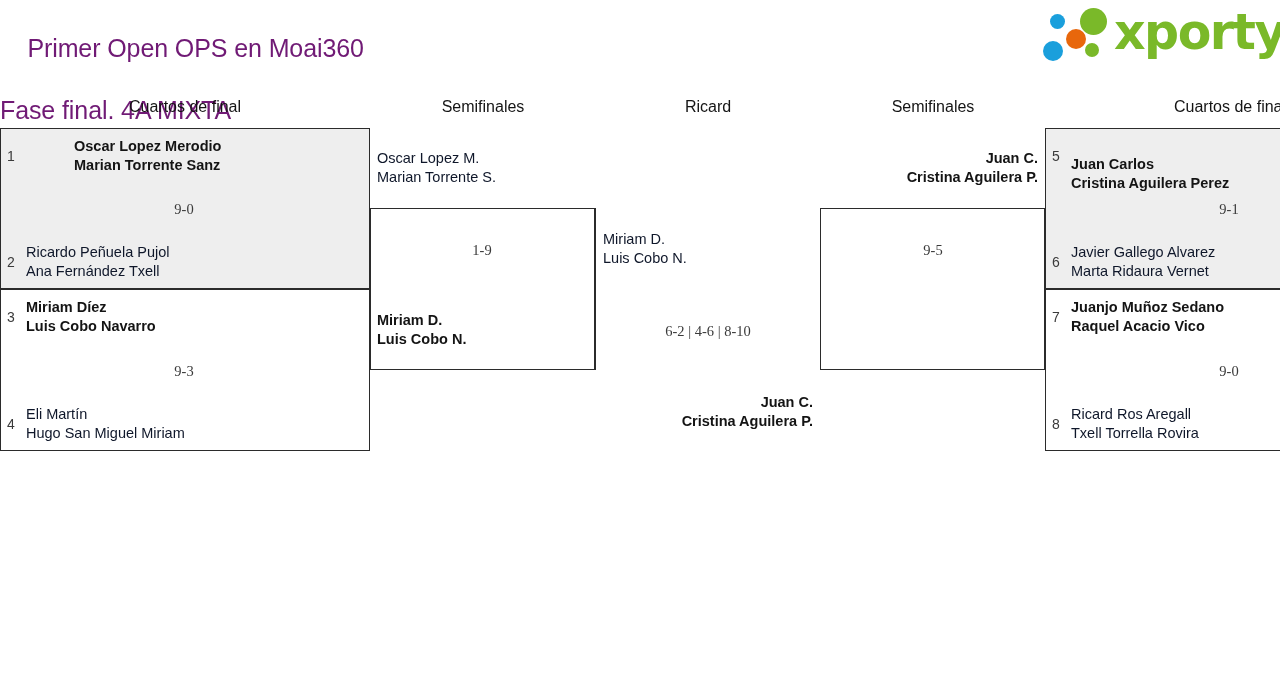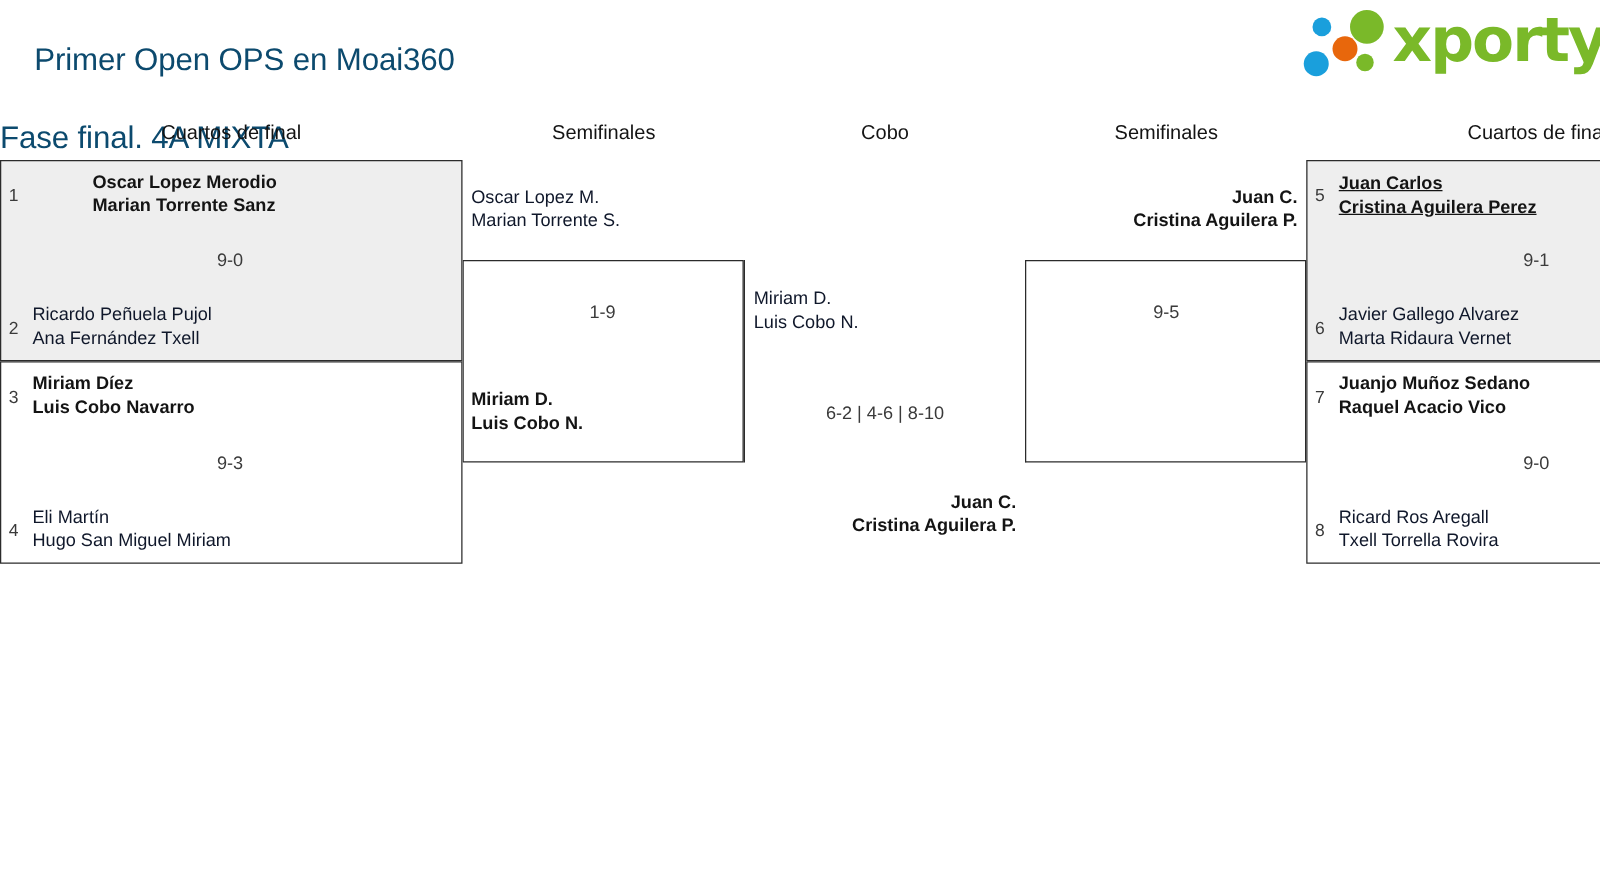--- a/index.html
+++ b/index.html
@@ -19,21 +19,21 @@
   }
 
   
   .title {
     position: absolute;
     left: 0px;
     top: 2px;
     font-size: 25px;
     line-height: 31px;
     font-weight: 400;
-    color: #0c4a6e;
+    color: #701a75;
     letter-spacing: -0.1px;
     white-space: pre;
   }
   .title-line2 { display: block; }
 
   .logo {
     position: absolute;
     right: 8px;
     top: 7px;
     width: 232px;
@@ -103,20 +103,21 @@
     width: 18px;
     text-align: center;
   }
 
   .score {
     position: absolute;
     font-size: 14.5px;
     line-height: 19px;
     color: #3a3a3a;
     white-space: nowrap;
+    font-family: Liberation Serif, serif;
   }
   .score.ctr { text-align: center; }
 </style>
 </head>
 <body>
 
 <div id="page">
 
   <div class="title">
     <span>Primer Open OPS en Moai360</span>
@@ -129,21 +130,21 @@
       <span class="dot dot-blue-lg"></span>
       <span class="dot dot-orange"></span>
       <span class="dot dot-green-lg"></span>
       <span class="dot dot-green-sm"></span>
     </div>
     <div class="logo-word">xporty</div>
   </div>
 
   <div class="round-header" style="left:60px; width:250px;">Cuartos de final</div>
   <div class="round-header" style="left:358px; width:250px;">Semifinales</div>
-  <div class="round-header" style="left:583px; width:250px;">Cobo</div>
+  <div class="round-header" style="left:583px; width:250px;">Ricard</div>
   <div class="round-header" style="left:808px; width:250px;">Semifinales</div>
   <div class="round-header" style="left:1105px; width:250px;">Cuartos de final</div>
 
   <div class="mbox shaded" style="left:0px; top:128px; width:370px; height:161px;"></div>
   <div class="mbox plain" style="left:0px; top:289px; width:370px; height:162px;"></div>
 
   <div class="seed" style="left:2px; top:147px;">1</div>
   <div class="team win" style="left:26px; top:137px;margin-left:48px;">
     <span class="p">Oscar Lopez Merodio</span>
     <span class="p">Marian Torrente Sanz</span>
@@ -197,21 +198,21 @@
   <div class="team win right" style="left:828px; top:149px; width:210px;">
     <span class="p">Juan C.</span>
     <span class="p">Cristina Aguilera P.</span>
   </div>
   <div class="score ctr" style="left:828px; top:241px; width:210px;">9-5</div>
 
   <div class="mbox shaded" style="left:1045px; top:128px; width:370px; height:161px;"></div>
   <div class="mbox plain" style="left:1045px; top:289px; width:370px; height:162px;"></div>
 
   <div class="seed" style="left:1047px; top:147px;">5</div>
-  <div class="team win" style="left:1071px; top:138px;text-decoration:underline;">
+  <div class="team win" style="left:1071px; top:155px;">
     <span class="p">Juan Carlos</span>
     <span class="p">Cristina Aguilera Perez</span>
   </div>
   <div class="score ctr" style="left:1119px; top:200px; width:220px;">9-1</div>
   <div class="seed" style="left:1047px; top:253px;">6</div>
   <div class="team" style="left:1071px; top:243px;">
     <span class="p">Javier Gallego Alvarez</span>
     <span class="p">Marta Ridaura Vernet</span>
   </div>
 

